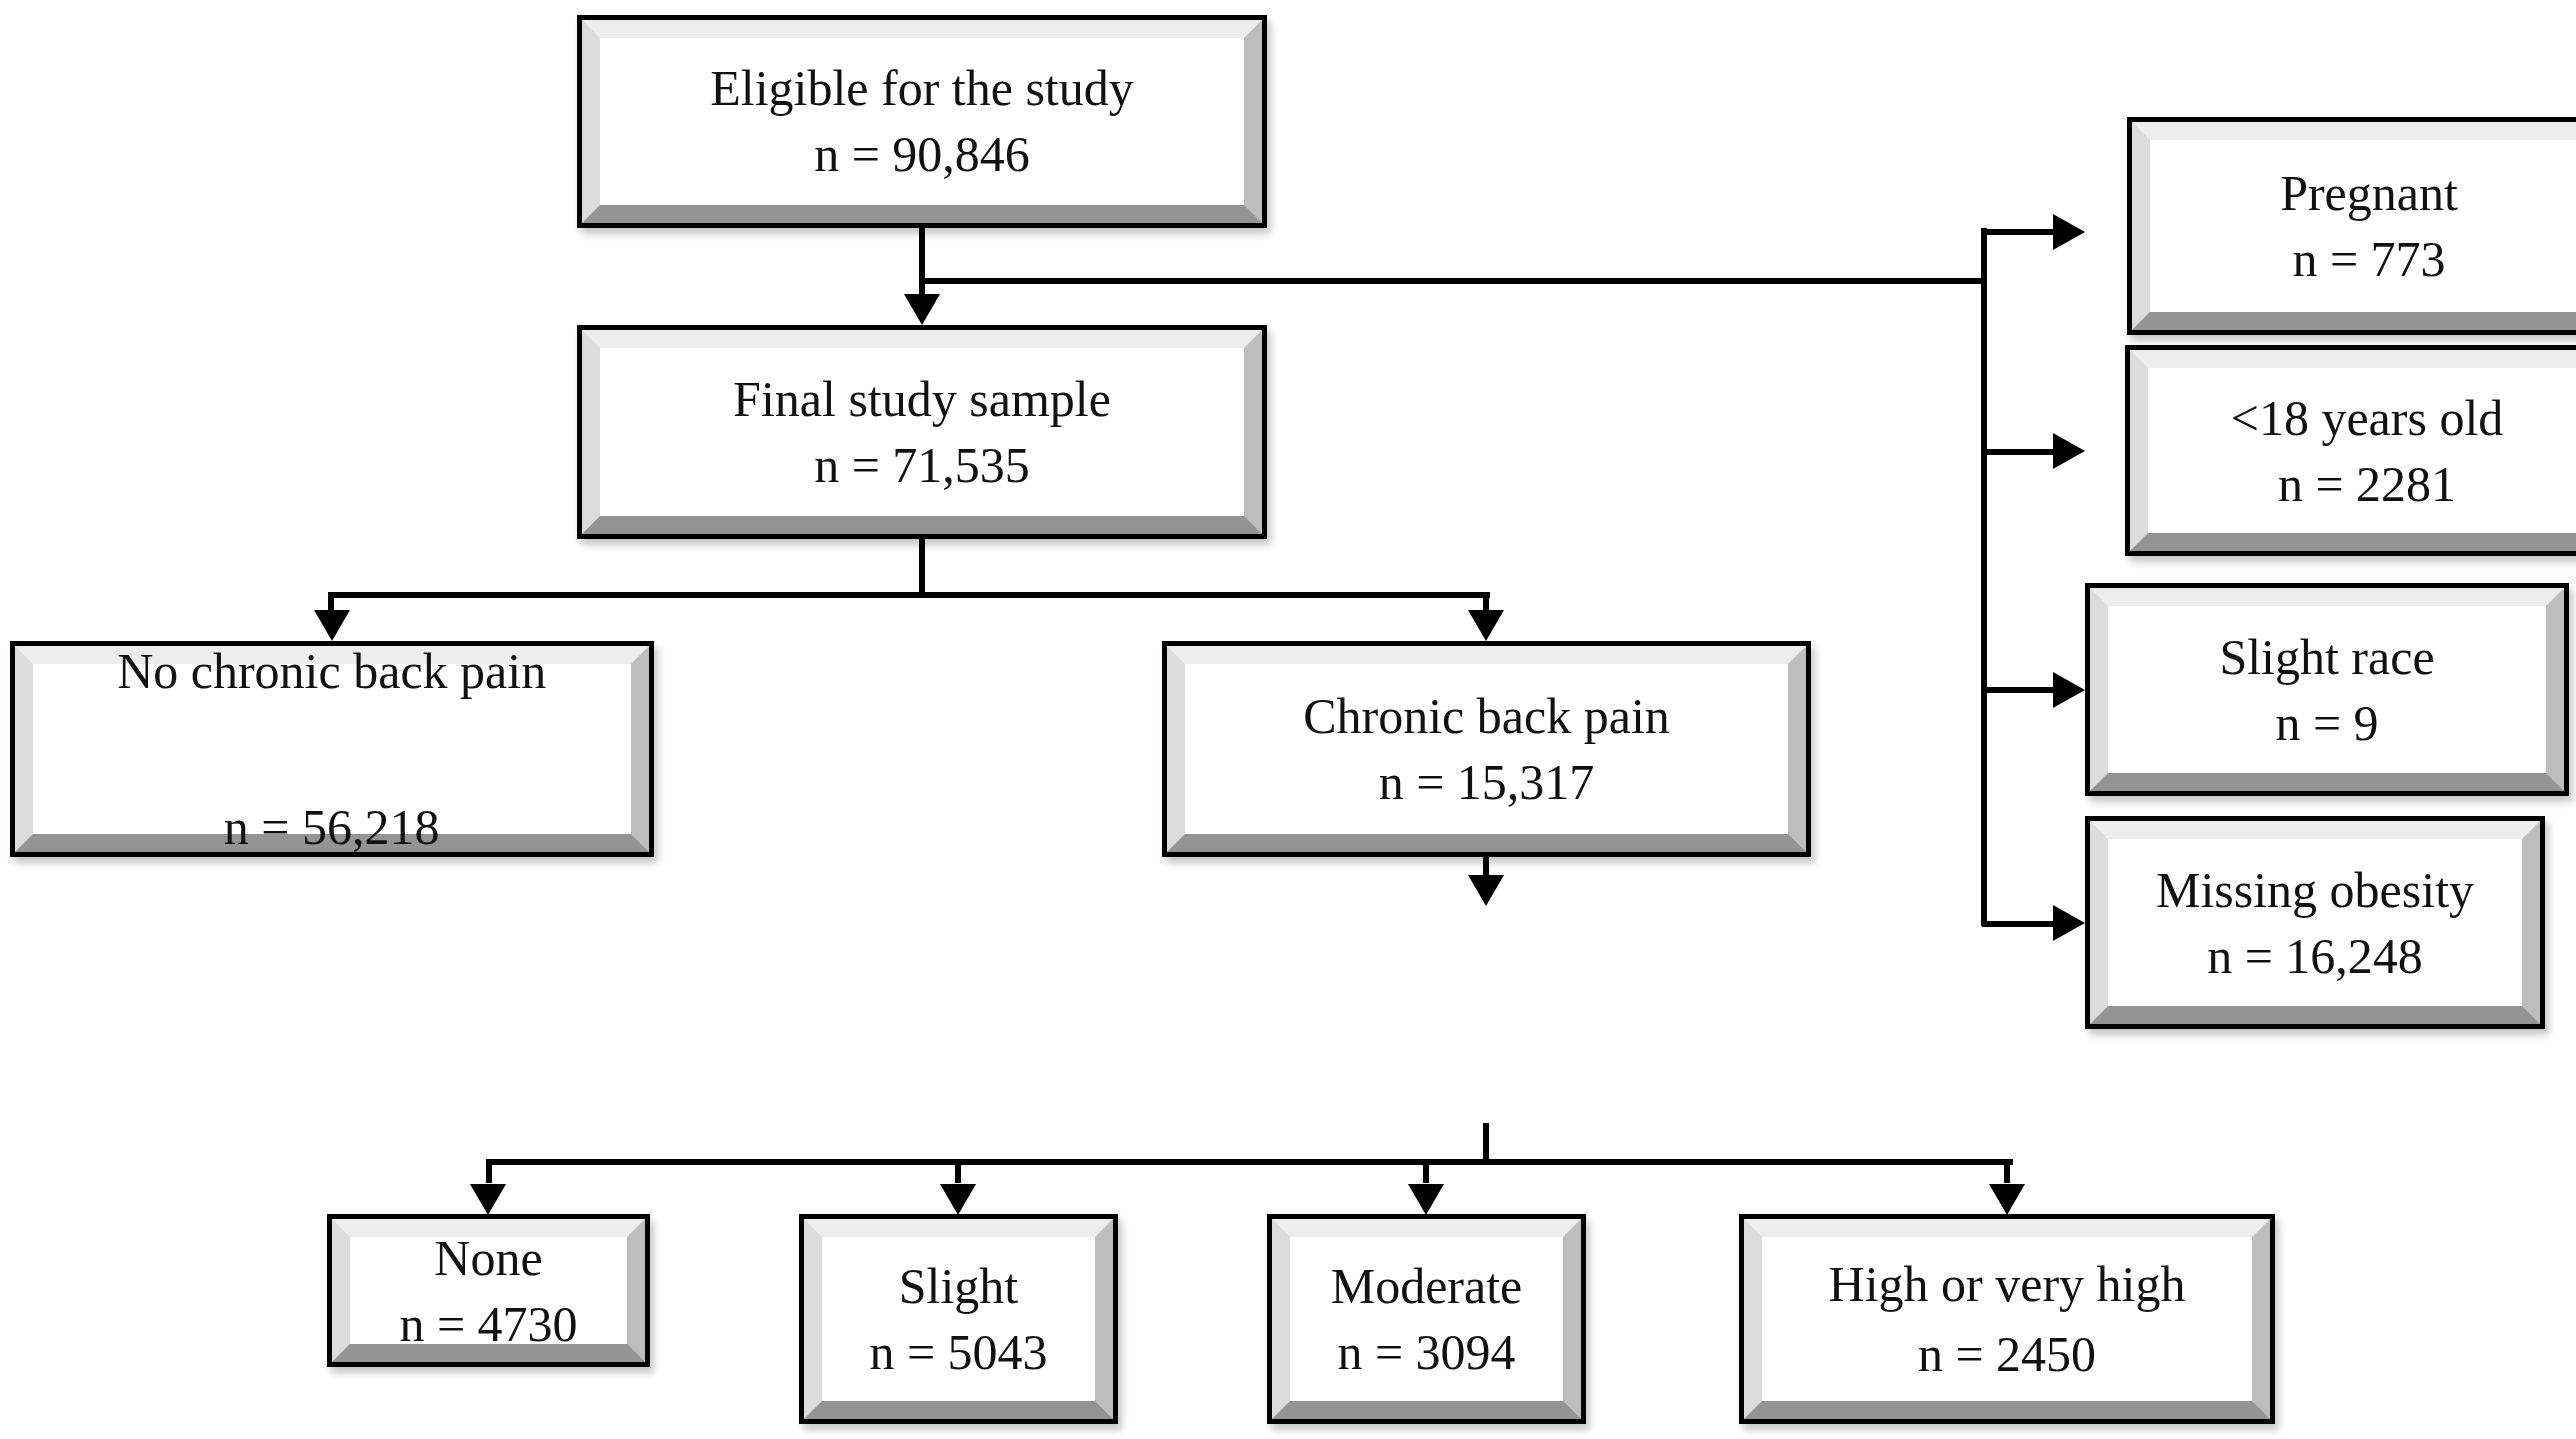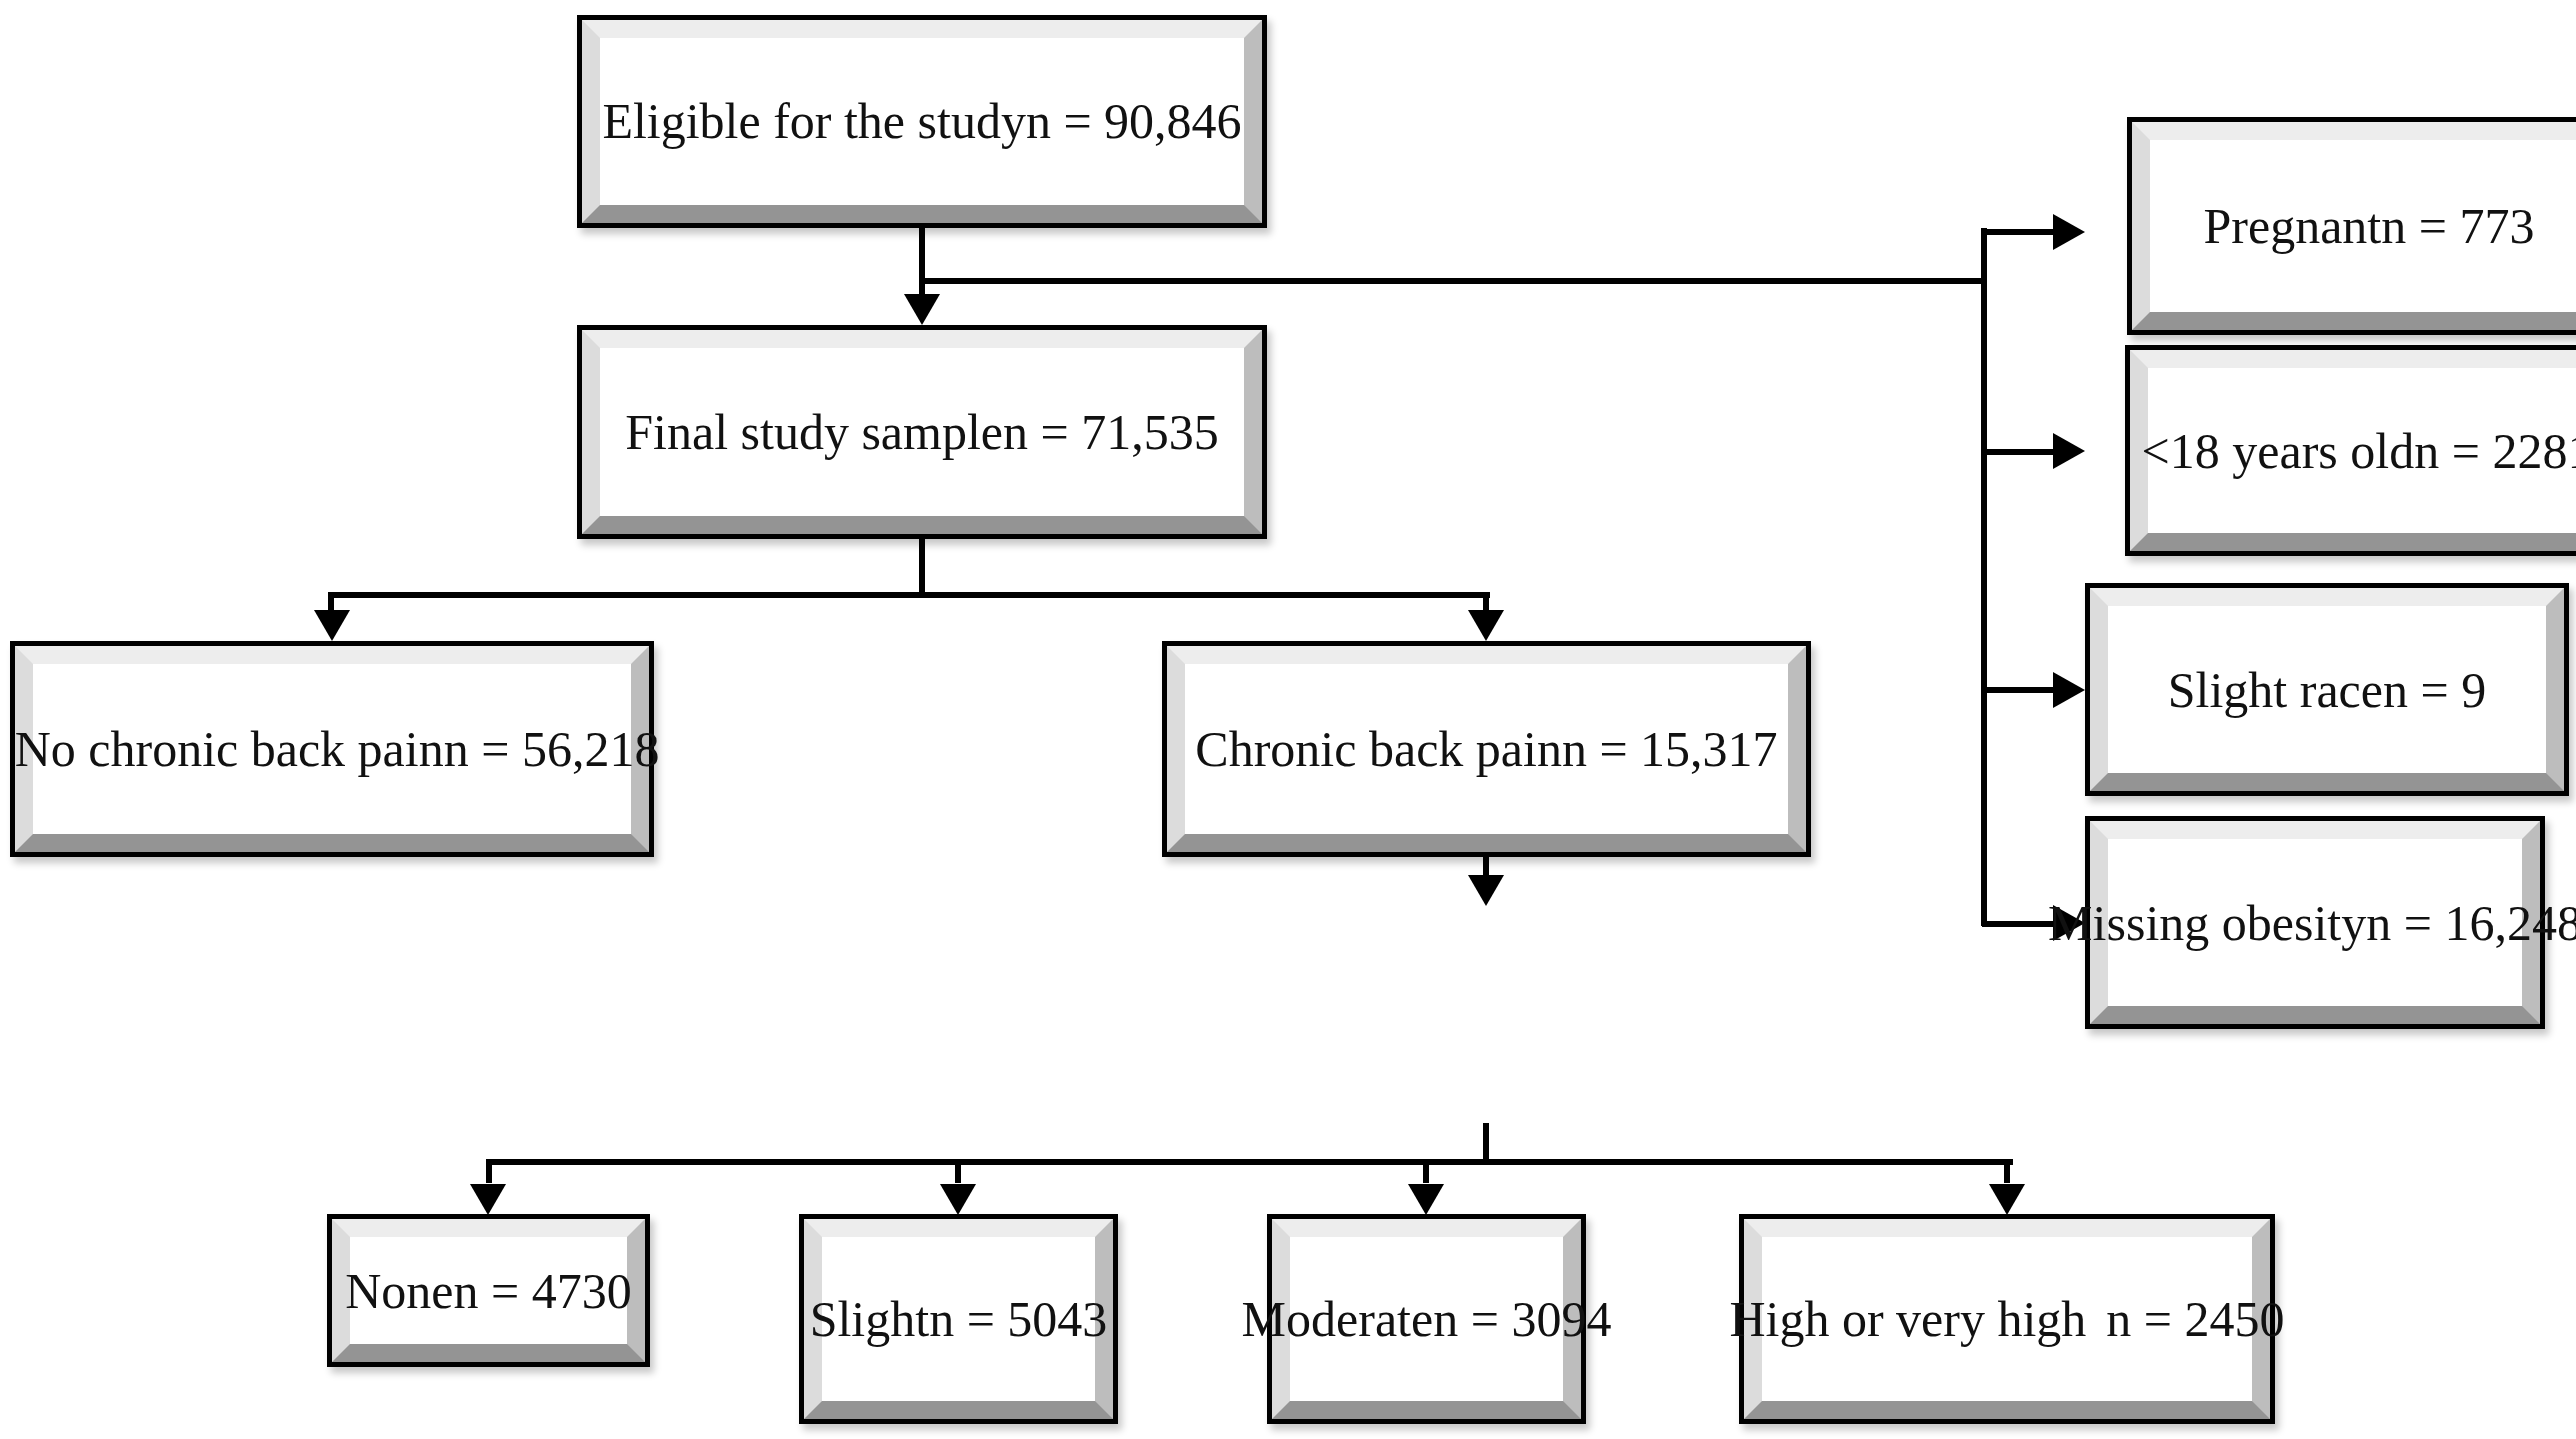--- a/index.html
+++ b/index.html
@@ -17,21 +17,21 @@
     overflow: hidden;
   }
   
   .node {
     position: absolute;
     box-sizing: border-box;
     background: #ffffff;
     border: 5.6px solid var(--line-color, #000000);
     box-shadow: 4px 5.6px 7.3px rgba(0,0,0,0.22);
     display: flex;
-    flex-direction: row;
+    flex-direction: column;
     align-items: center;
     justify-content: center;
     row-gap: 16px;
     text-align: center;
     font-size: 50px;
     line-height: 1.0;
     z-index: 2;
   }
   .node::before {           
     content: "";

